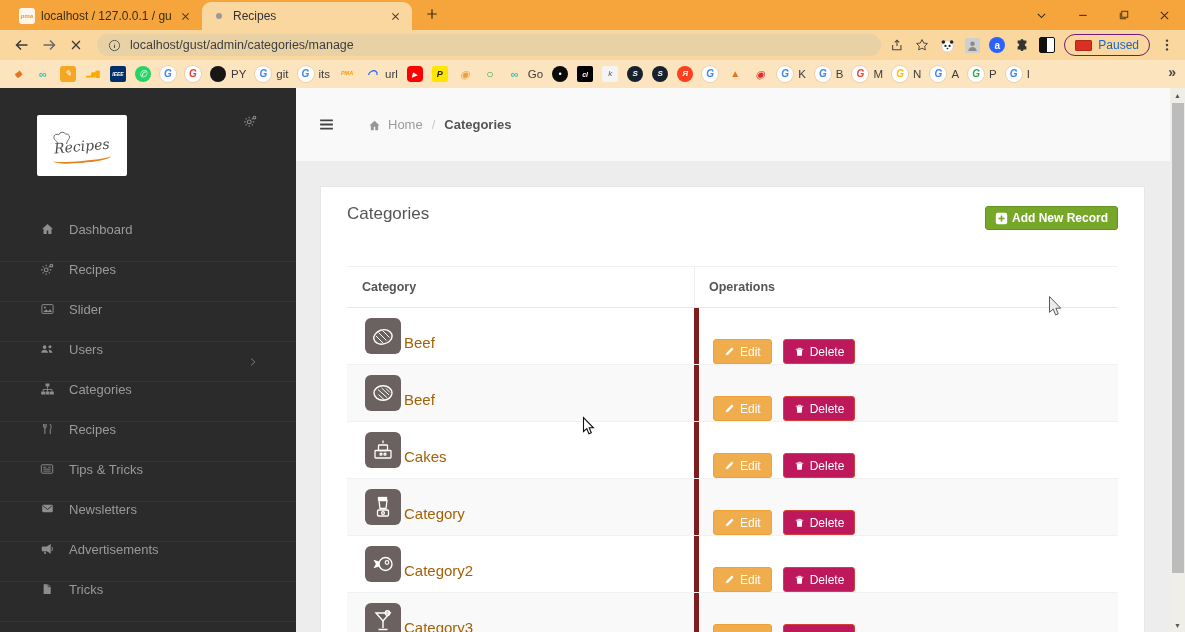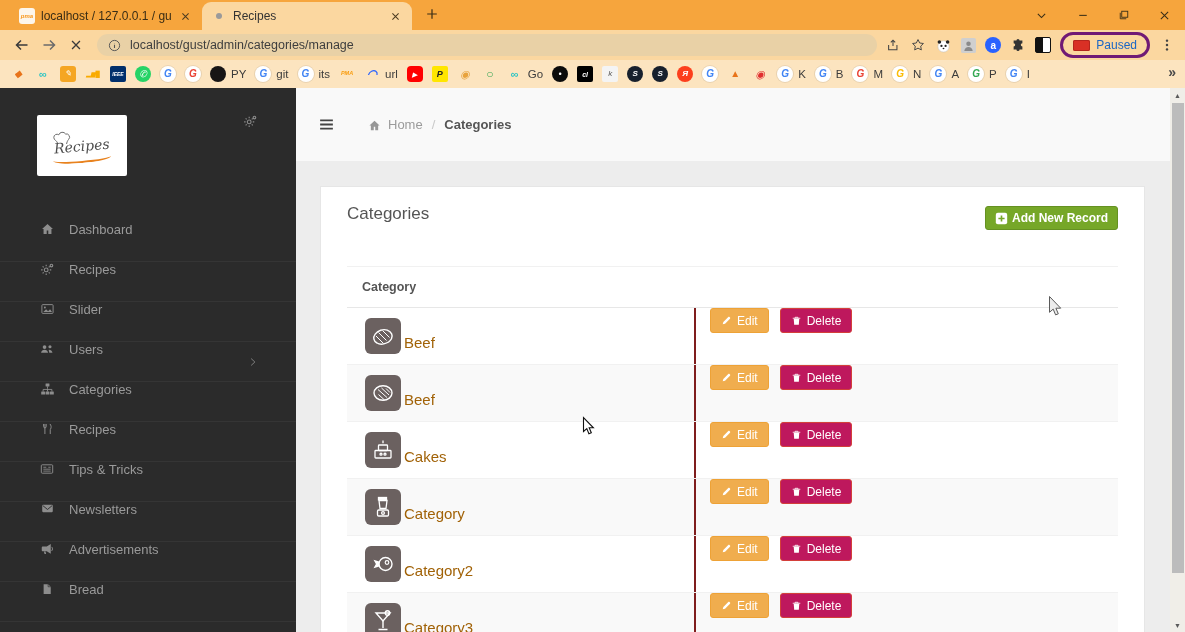--- a/index.html
+++ b/index.html
@@ -23,21 +23,21 @@
   .win-btn{width:41px;height:30px;display:flex;align-items:center;justify-content:center;cursor:pointer}
 
   .toolbar{height:30px;background:#fbd7a0;display:flex;align-items:center;padding:0 8px;box-sizing:border-box}
   .nav-btn{width:27px;height:26px;display:flex;align-items:center;justify-content:center;border-radius:50%;flex:none;cursor:pointer}
   .addressbar{flex:1;max-width:765px;height:22px;background:#e9d1a6;border-radius:12px;display:flex;align-items:center;padding:0 11px;gap:9px;margin:0 8px;min-width:0}
   .url-text{font-size:12.5px;color:#3e3e3e;white-space:nowrap;overflow:hidden}
   .tb-right{display:flex;align-items:center;gap:9px;margin-left:auto;padding-right:2px}
   .ext-ic{width:16px;height:16px;display:flex;align-items:center;justify-content:center;flex:none;cursor:pointer}
   .ext-a{background:#2962ff;color:#fff;border-radius:50%;font-size:10px;font-weight:bold}
   .ext-bw{width:14px;height:14px;border:1.5px solid #111;background:linear-gradient(90deg,#111 50%,#fff 50%);border-radius:2px}
-  .paused-pill{display:flex;align-items:center;gap:6px;border:3px solid #701a75;border-radius:13px;padding:3px 10px;cursor:pointer}
+  .paused-pill{display:flex;align-items:center;gap:6px;border:1px solid #701a75;border-radius:13px;padding:3px 10px;cursor:pointer}
   .paused-ic{width:17px;height:11px;background:#d93025;border-radius:2px;box-shadow:inset 0 0 0 1px #b3261e}
   .paused-label{font-size:12px;color:#1a66c5}
 
   .bookmarks{height:28px;background:#fce4bf;display:flex;align-items:center;padding:0 26px 0 10px;gap:9px;position:relative;overflow:hidden;box-sizing:border-box}
   .bm{display:flex;align-items:center;gap:5px;flex:none;cursor:pointer}
   .bm-ic{width:16px;height:16px;display:flex;align-items:center;justify-content:center;font-size:9px;line-height:1;flex:none}
   .bm-label{font-size:11.5px;color:#3c3c3c;font-weight:normal}
   .bm-label:empty{display:none}
   .bm-overflow{position:absolute;right:9px;top:4px;color:#4a4a4a;font-size:14px;font-weight:bold;cursor:pointer}
 
@@ -71,21 +71,21 @@
   .dtable{margin:0 26px}
   .thead{display:flex;height:40px;border-top:1px solid #f1f1f1;border-bottom:1px solid #e7e7e7}
   .th{font-size:12.5px;font-weight:bold;color:#555;line-height:40px;box-sizing:border-box}
   .th1{width:347px;padding-left:15px}
   .th2{flex:1;padding-left:14px;border-left:1px solid #eee}
   .trow{display:flex;height:56px;border-bottom:1px solid #f1f1f1;background:#fff}
   .trow:nth-child(even){background:#f9f9f9}
   .cell-cat{width:347px;display:flex;align-items:flex-end;padding:10px 0 10px 18px;box-sizing:border-box}
   .cat-tile{width:36px;height:36px;background:#6b6160;border-radius:6px;display:flex;align-items:center;justify-content:center;flex:none}
   .cat-name{font-size:15px;color:#a16207;margin-left:3px;padding-bottom:3px}
-  .cell-ops{flex:1;display:flex;align-items:flex-start;padding-left:14px;gap:11px;border-left:2px solid #7f1d1d;box-sizing:border-box}
+  .cell-ops{flex:1;display:flex;align-items:flex-end;padding-left:14px;gap:11px;border-left:5px solid #7f1d1d;box-sizing:border-box}
   .btn-edit,.btn-delete{height:25px;border-radius:3px;color:#fff;font-size:12px;display:flex;align-items:center;gap:5px;padding:0 10px;border:1px solid;cursor:pointer;font-family:inherit}
   .btn-edit{background:#f0ad4e;border-color:#eea236}
   .btn-delete{background:#be185d;border-color:#d43f3a}
 
   
   .scrollbar{position:absolute;top:88px;right:0;width:15px;height:544px;background:#f0eee8;z-index:40}
   .sb-arrow{position:absolute;left:0;width:15px;height:14px;display:flex;align-items:center;justify-content:center;font-size:7px;color:#5a5a5a;cursor:pointer}
   .sb-up{top:0}.sb-down{bottom:0}
   .sb-thumb{position:absolute;top:15px;left:1.5px;width:12px;height:470px;background:#bcbcbc;cursor:pointer}
 
@@ -539,21 +539,21 @@
           <span class="nav-chevron"></span>
         </div>
 
         <div class="nav-item">
           <span class="nav-ic">
             <svg viewBox="0 0 16 16" width="12" height="14">
               <path d="M3.5 1.5h6L13 5v9.5H3.5z" fill="currentColor"></path>
               <path d="M9.5 1.5V5H13" fill="none" stroke="#2b2b2b" stroke-width=".9"></path>
             </svg>
           </span>
-          <span class="nav-label">Bread</span>
+          <span class="nav-label">Tricks</span>
           <span class="nav-chevron"></span>
         </div>
       </nav>
   </aside>
 
   <main class="main">
     <header class="topbar">
       <span class="hamburger">
           <svg viewBox="0 0 16 16" width="17" height="17">
             <path d="M2 4.2h12M2 8h12M2 11.8h12" stroke="#444" stroke-width="1.7"></path>
@@ -581,20 +581,21 @@
                   <rect x="1" y="1" width="14" height="14" rx="2.5" fill="#fff"></rect>
                   <path d="M8 4.2v7.6M4.2 8h7.6" stroke="#76a728" stroke-width="2"></path>
                 </svg>
               </span>
             <span>Add New Record</span>
           </button>
         </div>
         <div class="dtable">
           <div class="thead">
             <div class="th th1">Category</div>
+            <div class="th th2">Operations</div>
           </div>
           <div class="tbody">
 
               <div class="trow">
                 <div class="cell-cat">
                   <span class="cat-tile">
                     <span>
                       <svg viewBox="0 0 26 26" width="26" height="26">
                         <path d="M7 20c-3.4-1.6-4.3-5.6-1.8-8.9C7.7 7.8 13 5.5 17.3 7.2c4.3 1.7 5.9 5.2 4.2 8.6-1.7 3.4-4.3 4.3-7.7 5.1-3.4.8-4.3.7-6.8-.9z" fill="none" stroke="#fff" stroke-width="1.4"></path>
                         <path d="M8.5 9.5l8 8M12.5 7.5l7 7M6 13l7.5 7.5" stroke="#fff" stroke-width="1"></path>

